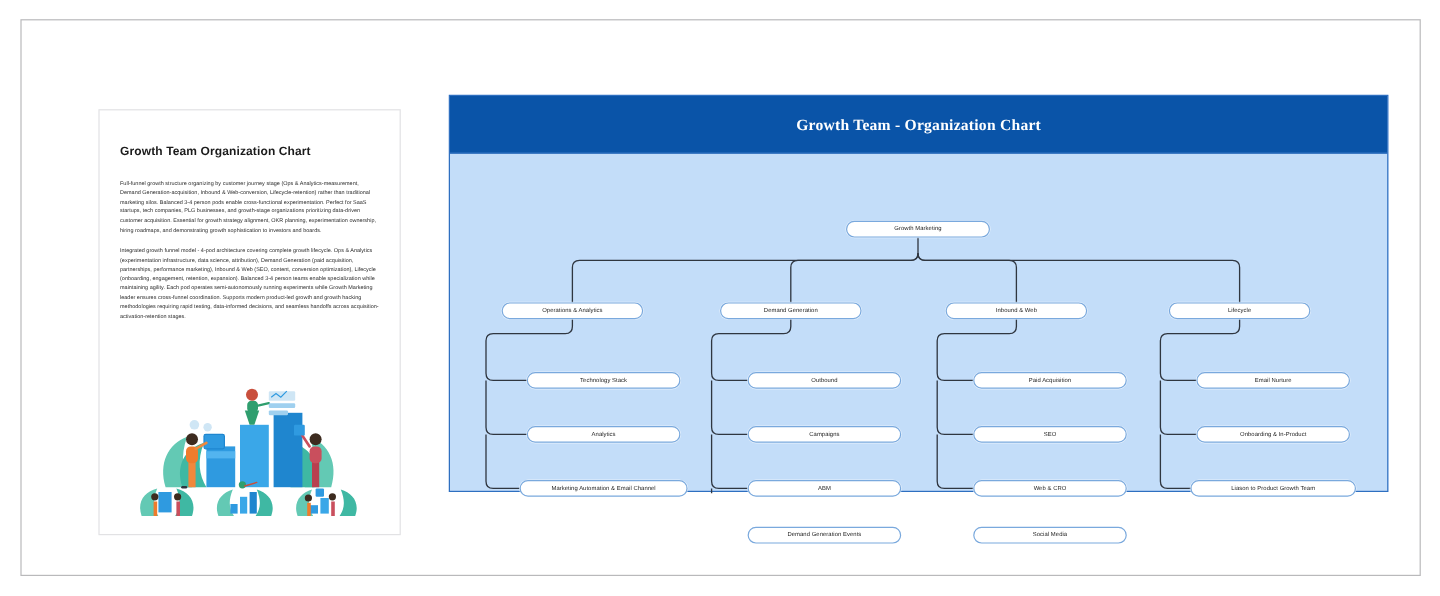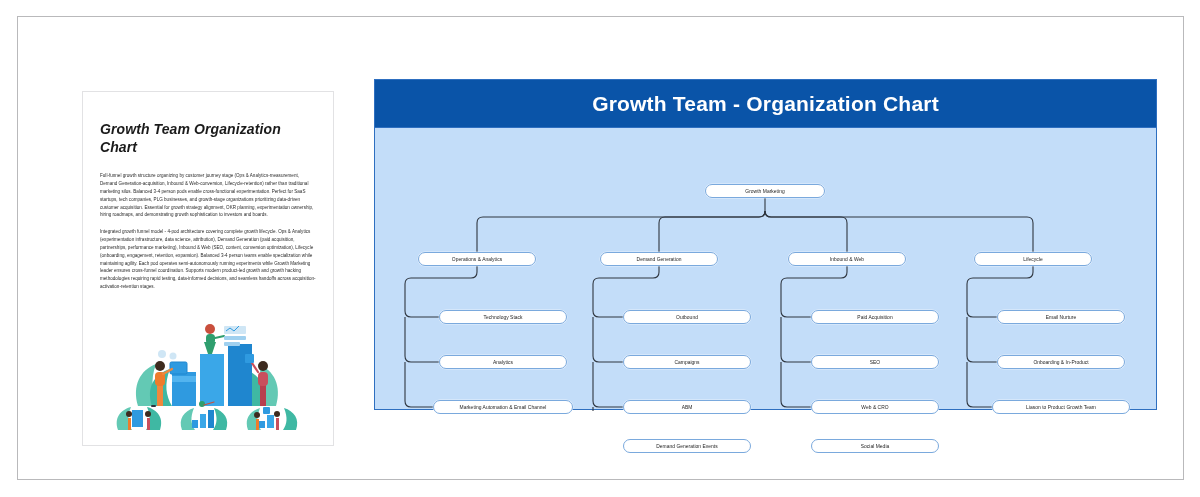--- a/index.html
+++ b/index.html
@@ -32,27 +32,26 @@
     left: 64px;
     top: 74px;
     width: 252px;
     height: 355px;
     background: #ffffff;
     border: 1px solid #e2e2e4;
     box-sizing: border-box;
     padding: 22px 17px 0 17px;
   }
   #doc-title {
-    font-size: 14px;
+    font-size: 10px;
     font-weight: bold;
     color: #1b1b1b;
     letter-spacing: .1px;
     margin: 6px 0 16px 0;
     line-height: 1.3;
-    font-style: italic;
   }
   .doc-para {
     font-size: 4.55px;
     line-height: 1.72;
     color: #2b2b2b;
     text-align: left;
     margin: 0 0 9px 0;
     letter-spacing: .02px;
   }
   
@@ -77,23 +76,24 @@
   #chart-header {
     height: 47px;
     background: #0a54a8;
     display: flex;
     align-items: center;
     justify-content: center;
     border-bottom: 1px solid #2e6fc0;
   }
   #chart-header-title {
     color: #ffffff;
-    font-size: 21px;
+    font-size: 13px;
     font-weight: bold;
     letter-spacing: .2px;
+    font-family: Liberation Serif, serif;
   }
   #chart-body {
     position: relative;
     width: 100%;
     height: 283px;
   }
   #chart-svg {
     position: absolute;
     left: 0;
     top: 0;

